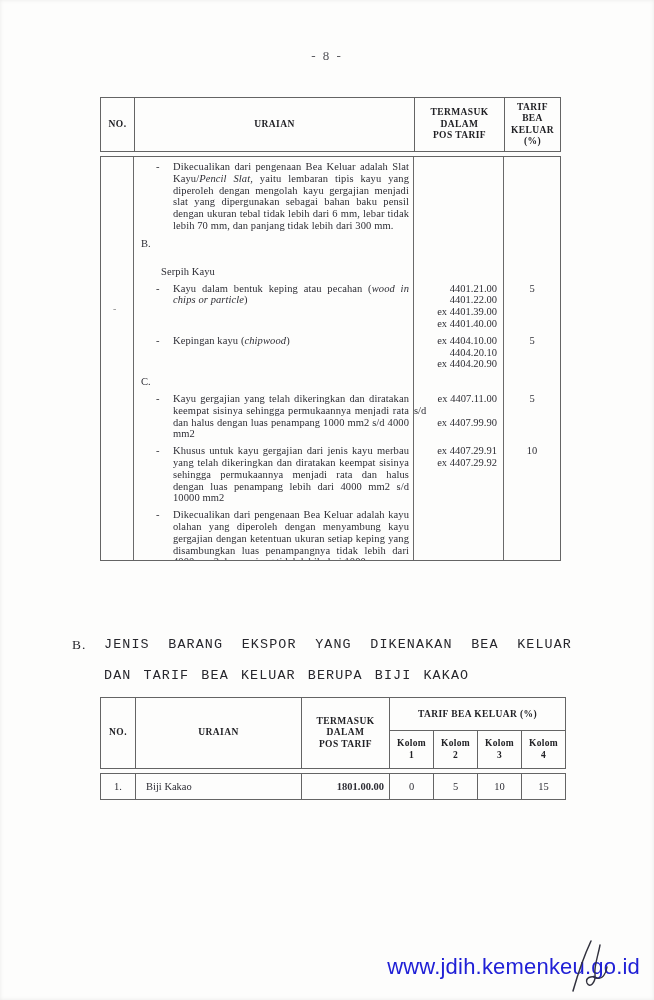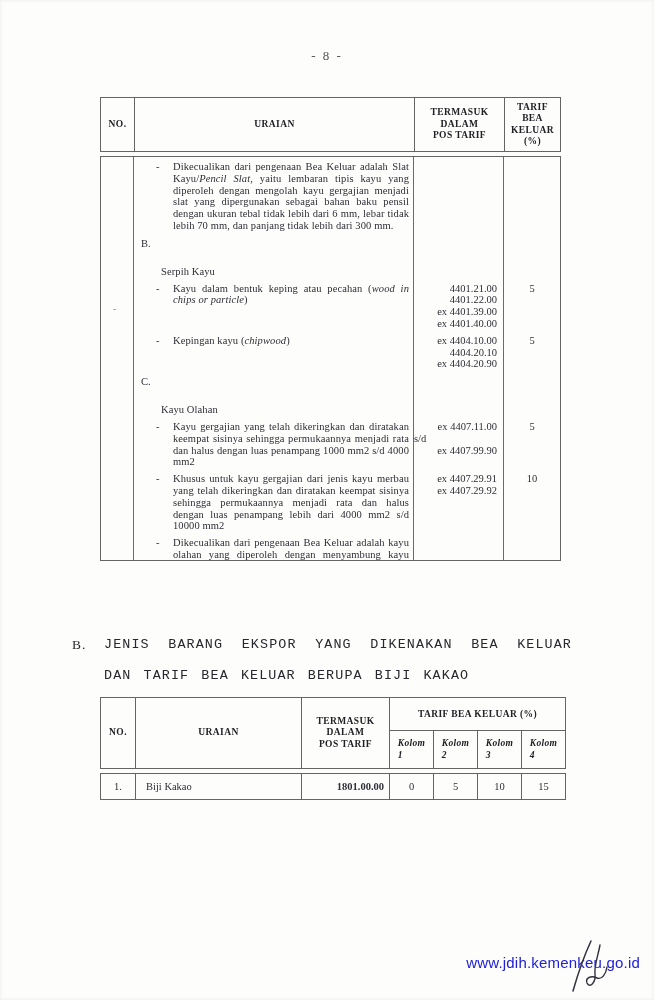--- a/index.html
+++ b/index.html
@@ -75,39 +75,39 @@
   .t2 .hc-ur { width:166px; }
   .t2 .hc-pos { width:88px; }
   .tarif-group { flex:1; display:flex; flex-direction:column; border-left:1px solid #646464; }
   .tg-top {
     height:33px; display:flex; align-items:center; justify-content:center;
     font-weight:bold; font-size:9.5px; letter-spacing:.4px; color:#222226;
     border-bottom:1px solid #646464;
   }
   .tg-sub { flex:1; display:flex; }
   .kolom-cell {
-    flex:1; display:flex; align-items:center; justify-content:center; 
+    flex:1; display:flex; align-items:center; justify-content:center; text-align:center;
     font-weight:bold; font-size:9.5px; line-height:11.5px; letter-spacing:.3px;
-    white-space:pre-line; border-left:1px solid #646464; color:#222226;font-style:italic;
+    white-space:pre-line; border-left:1px solid #646464; color:#222226;
   }
   .kolom-cell:first-child { border-left:none; }
 
   .t2-row { display:flex; margin-top:4px; border:1px solid #646464; height:27px;
             align-items:center; font-size:10.5px; background:#fdfdfc; }
   .t2-row > div { height:100%; display:flex; align-items:center; border-left:1px solid #646464; }
   .t2-row > div:first-child { border-left:none; }
   .rc-no { width:34px; justify-content:center; }
   .rc-ur { width:166px; padding-left:10px; }
   .rc-pos { width:88px; justify-content:flex-end; padding-right:5px;font-weight:bold; }
   .rc-k { flex:1; justify-content:center; }
 
   
   .footer-url {
     position:absolute; top:954px; right:14px;
-    font-family:"Liberation Sans", sans-serif; font-size:15px;
+    font-family:"Liberation Sans", sans-serif; font-size:22px;
     color:#2020d6; letter-spacing:.2px; text-decoration:none;
   }
   .signature { position:absolute; left:553px; top:933px; width:64px; height:64px; z-index:2; }
 </style>
 </head>
 <body>
 
 <div class="sheet">
 
   <div class="page-number">- 8 -</div>
@@ -172,21 +172,20 @@
               <div class="pos-line">ex 4404.10.00</div>
               <div class="pos-line">4404.20.10</div>
               <div class="pos-line">ex 4404.20.90</div>
             </div>
             <div class="c-tarif">5</div>
           </div>
           <div class="item kind-letter">
             <div class="c-no"></div>
             <div class="c-ur">
               <div class="lbl">C.</div>
-              <div class="txt"><span>Kayu Olahan</span></div>
             </div>
             <div class="c-pos"></div>
             <div class="c-tarif"></div>
           </div>
           <div class="item kind-bullet">
             <div class="c-no"></div>
             <div class="c-ur">
               <div class="dash">-</div>
               <div class="txt"><span>Kayu gergajian yang telah dikeringkan dan diratakan keempat sisinya sehingga permukaannya menjadi rata dan halus dengan luas penampang  1000 mm2 s/d 4000 mm2</span></div>
             </div>

